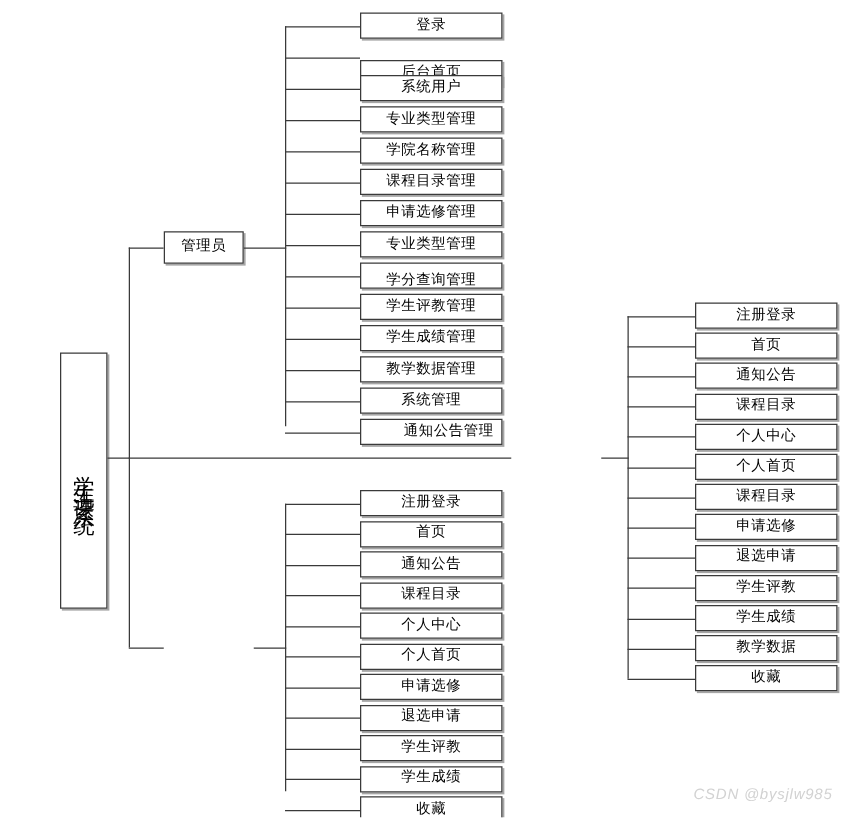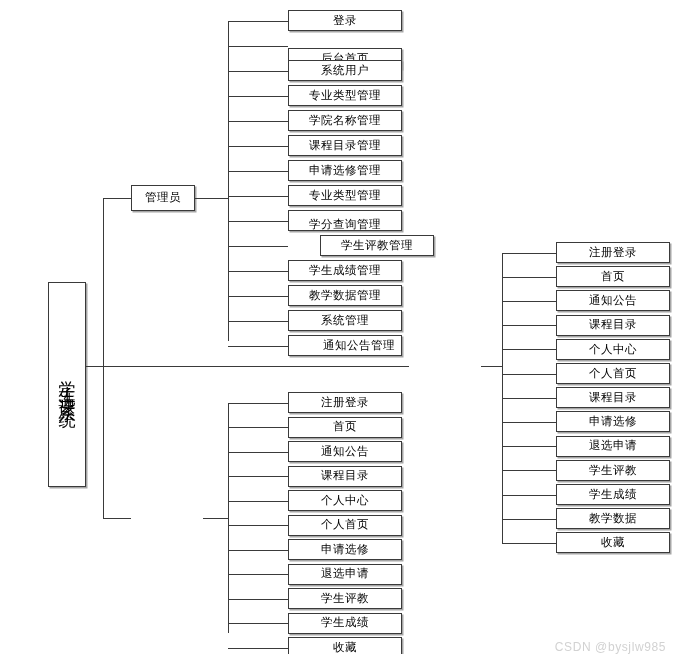--- a/index.html
+++ b/index.html
@@ -71,25 +71,26 @@
   }
   .ln-v {
     position: absolute;
     width: 0;
     border-left: 1px solid #3a3a3a;
   }
   
   .watermark {
     position: absolute;
     right: 10px;
-    bottom: 0;
+    bottom: 12px;
     font-size: 12px;
     color: #d2d2d2;
     letter-spacing: 0.6px;
     user-select: none;
+    font-style: italic;
   }
 </style>
 </head>
 <body>
 
 <div id="diagram">
 
   <div class="root" style="left:48px; top:282px; width:38px; height:205px;">
     <span class="vtext">学生选课系统</span>
   </div>
@@ -137,21 +138,21 @@
       </div>
       <div class="ln-h" style="left: 228px; top: 195.5px; width: 60px;"></div>
       <div class="node leaf" style="left: 288px; top: 185px;">
         <span>专业类型管理</span>
       </div>
       <div class="ln-h" style="left: 228px; top: 220.5px; width: 60px;"></div>
       <div class="node leaf" style="left: 288px; top: 210px; align-items: flex-end;">
         <span>学分查询管理</span>
       </div>
       <div class="ln-h" style="left: 228px; top: 245.5px; width: 60px;"></div>
-      <div class="node leaf" style="left: 288px; top: 235px; margin-left: 32px;">
+      <div class="node leaf" style="left: 288px; top: 235px;">
         <span>学生评教管理</span>
       </div>
       <div class="ln-h" style="left: 228px; top: 270.5px; width: 60px;"></div>
       <div class="node leaf" style="left: 288px; top: 260px; align-items: center;">
         <span>学生成绩管理</span>
       </div>
       <div class="ln-h" style="left: 228px; top: 295.5px; width: 60px;"></div>
       <div class="node leaf" style="left: 288px; top: 285px;">
         <span>教学数据管理</span>
       </div>

